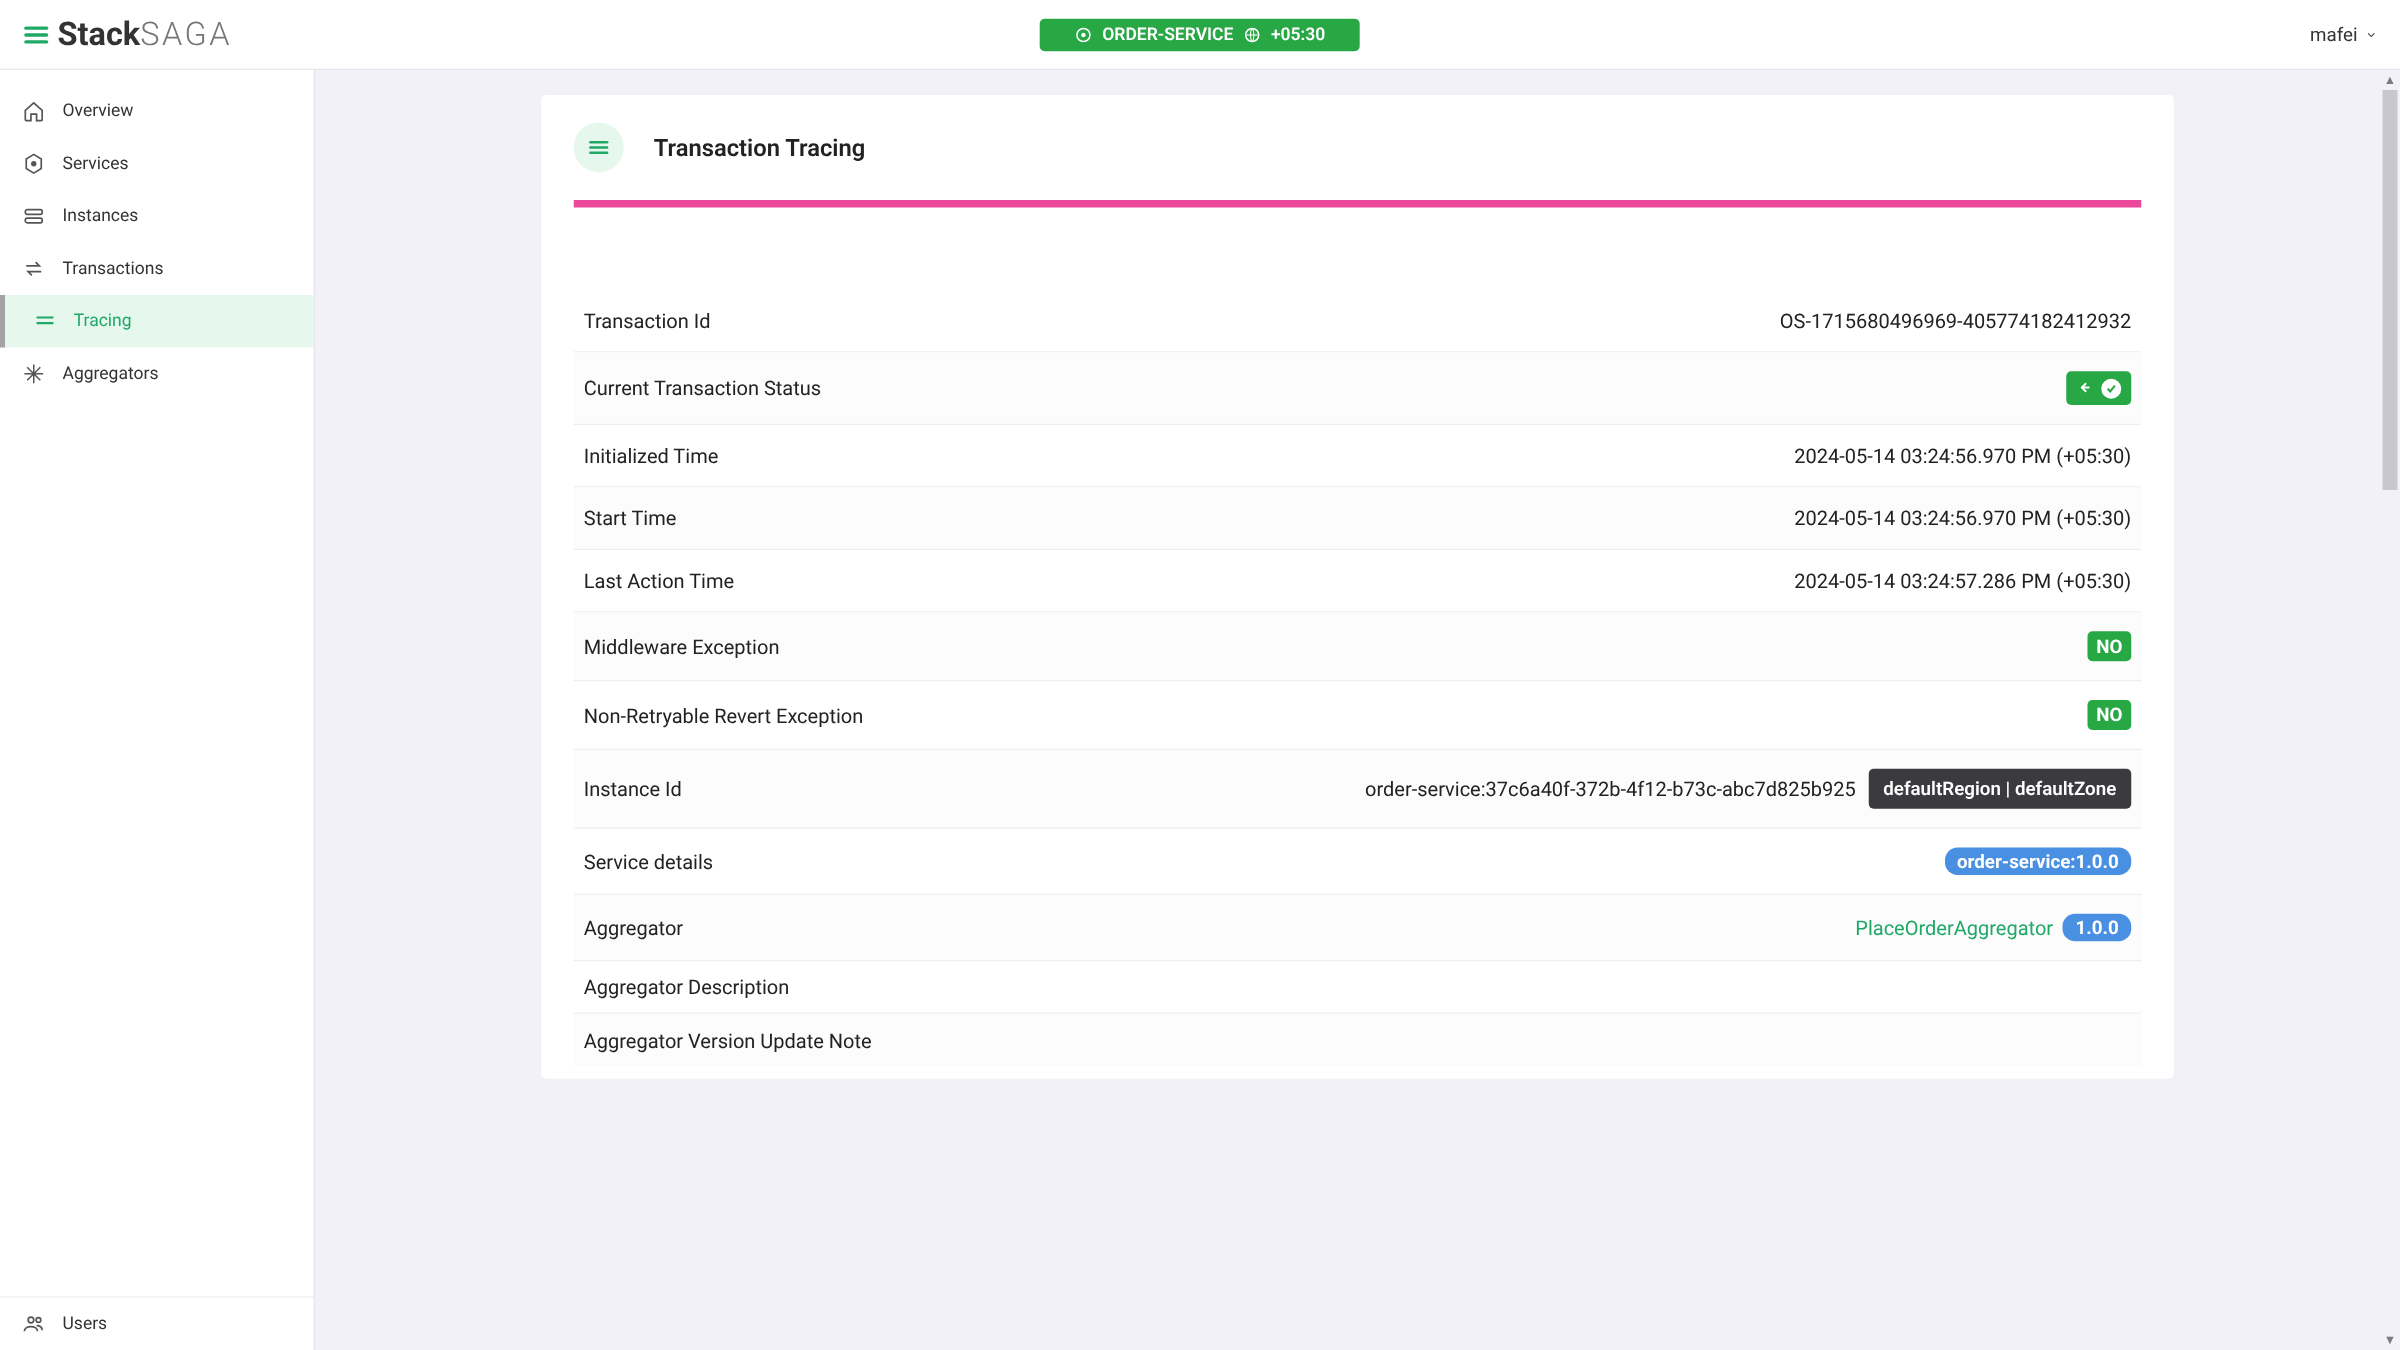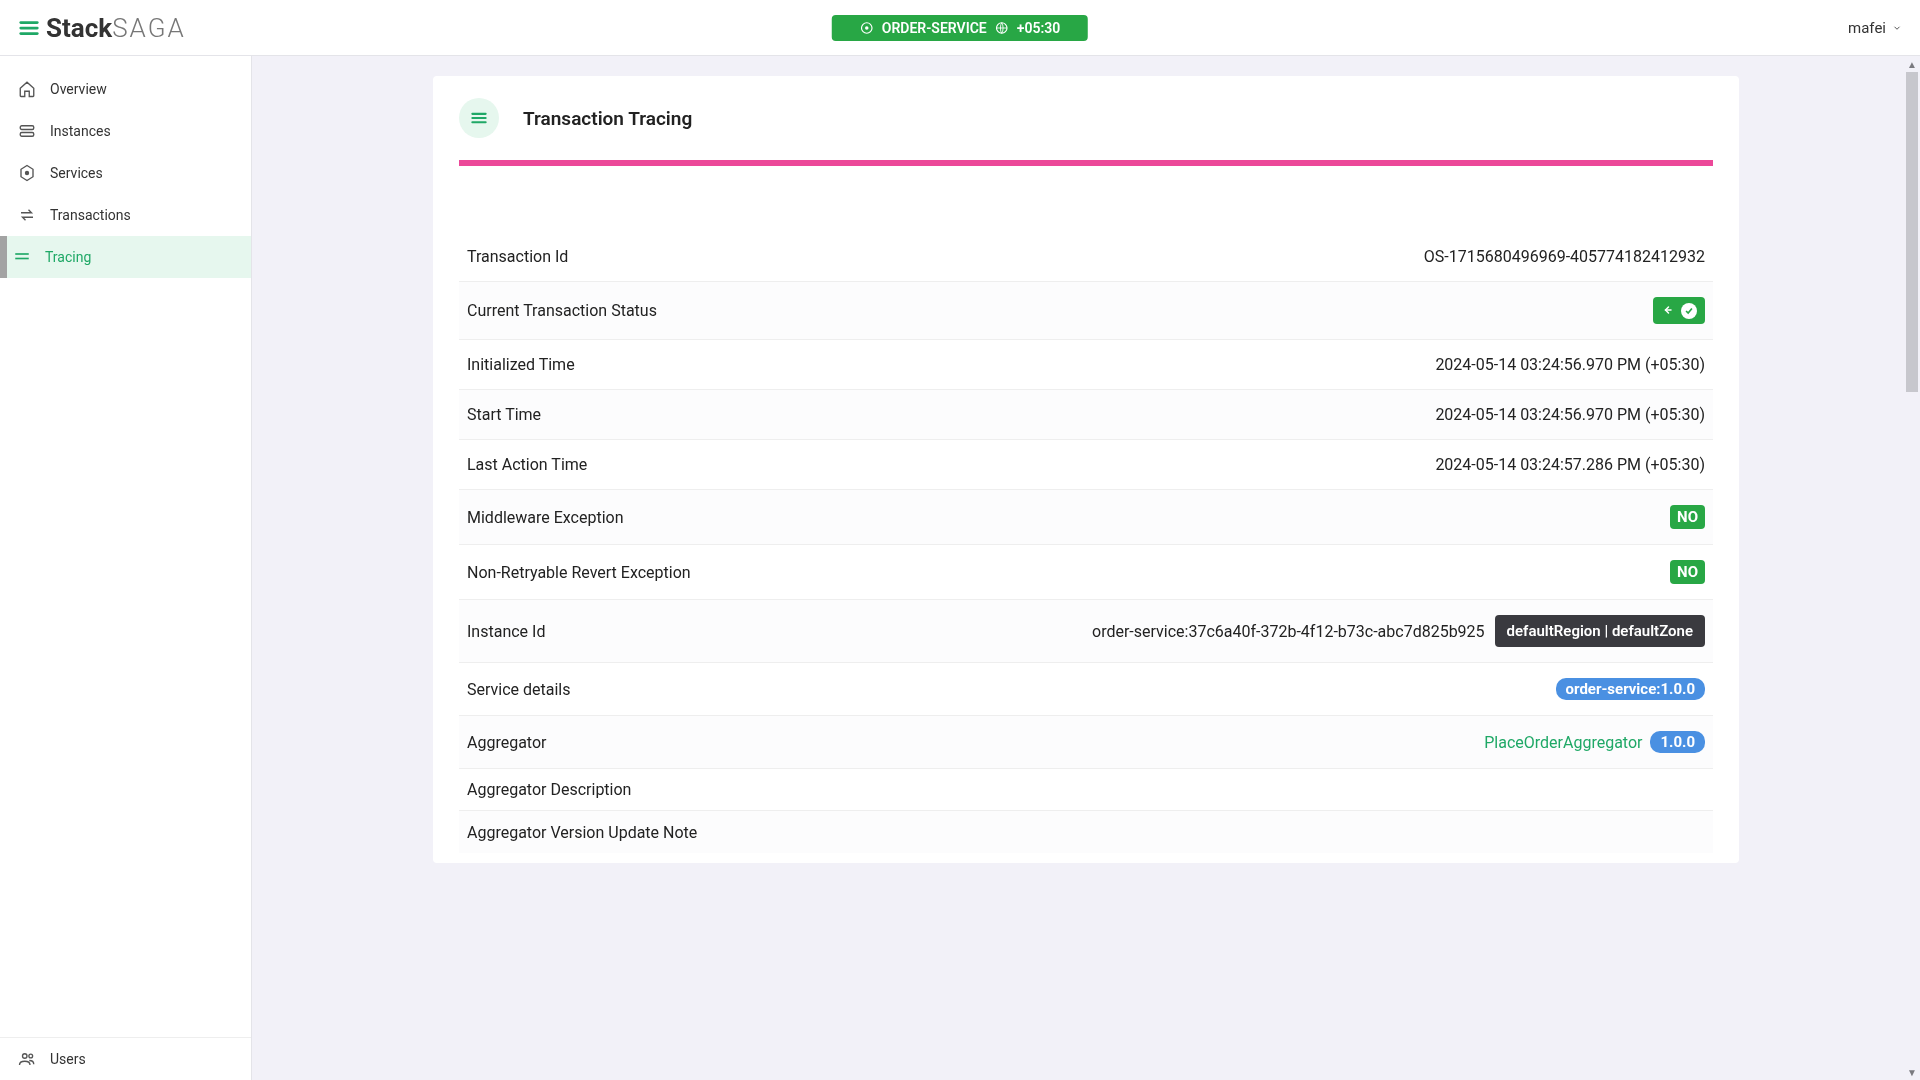--- a/index.html
+++ b/index.html
@@ -74,22 +74,22 @@
     align-items: center;
     gap: 14px;
     padding: 12px 18px;
     font-size: 14px;
     color: #333;
     cursor: pointer;
   }
   .nav-item.active {
     background: #e6f7ee;
     color: #1fa866;
-    border-left: 7px solid #a3a3a3;
-    padding-left: 6px;
+    border-left: 4px solid #a3a3a3;
+    padding-left: 23px;
   }
   .nav-item.active .nav-ic svg { stroke: #1fa866; }
   .nav-ic { width: 18px; height: 18px; display:flex; align-items:center; justify-content:center;}
   .nav-bottom { border-top: 1px solid #eee; }
   .content {
     flex: 1;
     overflow-y: auto;
     padding: 20px 0 40px 0;
     position: relative;
   }
@@ -246,51 +246,59 @@
         <span class="nav-ic">
             <svg width="18" height="18" viewBox="0 0 24 24" fill="none" stroke="#555" stroke-width="1.8">
               <path d="M3 11l9-8 9 8v10a1 1 0 0 1-1 1h-5v-7h-6v7H4a1 1 0 0 1-1-1z"></path>
             </svg>
           </span>
         <span>Overview</span>
       </div>
       <div class="nav-item">
         <span class="nav-ic">
             <svg width="18" height="18" viewBox="0 0 24 24" fill="none" stroke="#555" stroke-width="1.8">
+              <path d="M12 2l8 5v10l-8 5-8-5V7z"></path>
+              <circle cx="12" cy="12" r="2" fill="#555"></circle>
+            </svg>
+          </span>
+        <span>Services</span>
+      </div>
+      <div class="nav-item">
+        <span class="nav-ic">
+            <svg width="18" height="18" viewBox="0 0 24 24" fill="none" stroke="#555" stroke-width="1.8">
               <rect x="3" y="5" width="18" height="5" rx="2"></rect>
               <rect x="3" y="14" width="18" height="5" rx="2"></rect>
             </svg>
           </span>
         <span>Instances</span>
-      </div>
-      <div class="nav-item">
-        <span class="nav-ic">
-            <svg width="18" height="18" viewBox="0 0 24 24" fill="none" stroke="#555" stroke-width="1.8">
-              <path d="M12 2l8 5v10l-8 5-8-5V7z"></path>
-              <circle cx="12" cy="12" r="2" fill="#555"></circle>
-            </svg>
-          </span>
-        <span>Services</span>
       </div>
       <div class="nav-item">
         <span class="nav-ic">
             <svg width="18" height="18" viewBox="0 0 24 24" fill="none" stroke="#555" stroke-width="1.8">
               <path d="M4 9h14l-4-4M20 15H6l4 4"></path>
             </svg>
           </span>
         <span>Transactions</span>
       </div>
       <div class="nav-item active">
         <span class="nav-ic">
             <svg width="18" height="18" viewBox="0 0 24 24" fill="none" stroke="#1fa866" stroke-width="2.2">
               <line x1="3" y1="8" x2="21" y2="8"></line>
               <line x1="3" y1="14" x2="21" y2="14"></line>
             </svg>
           </span>
         <span>Tracing</span>
+      </div>
+      <div class="nav-item">
+        <span class="nav-ic">
+            <svg width="18" height="18" viewBox="0 0 24 24" fill="none" stroke="#555" stroke-width="1.6">
+              <path d="M12 2v20M2 12h20M5 5l14 14M19 5L5 19"></path>
+            </svg>
+          </span>
+        <span>Aggregators</span>
       </div>
     </div>
     <div class="nav-bottom">
       <div class="nav-item">
         <span class="nav-ic">
             <svg width="18" height="18" viewBox="0 0 24 24" fill="none" stroke="#555" stroke-width="1.8">
               <circle cx="9" cy="8" r="3"></circle>
               <path d="M2 20c0-3 3-5 7-5s7 2 7 5"></path>
               <circle cx="17" cy="8" r="2.5"></circle>
               <path d="M15 14c3 0 6 1.5 6 5"></path>

